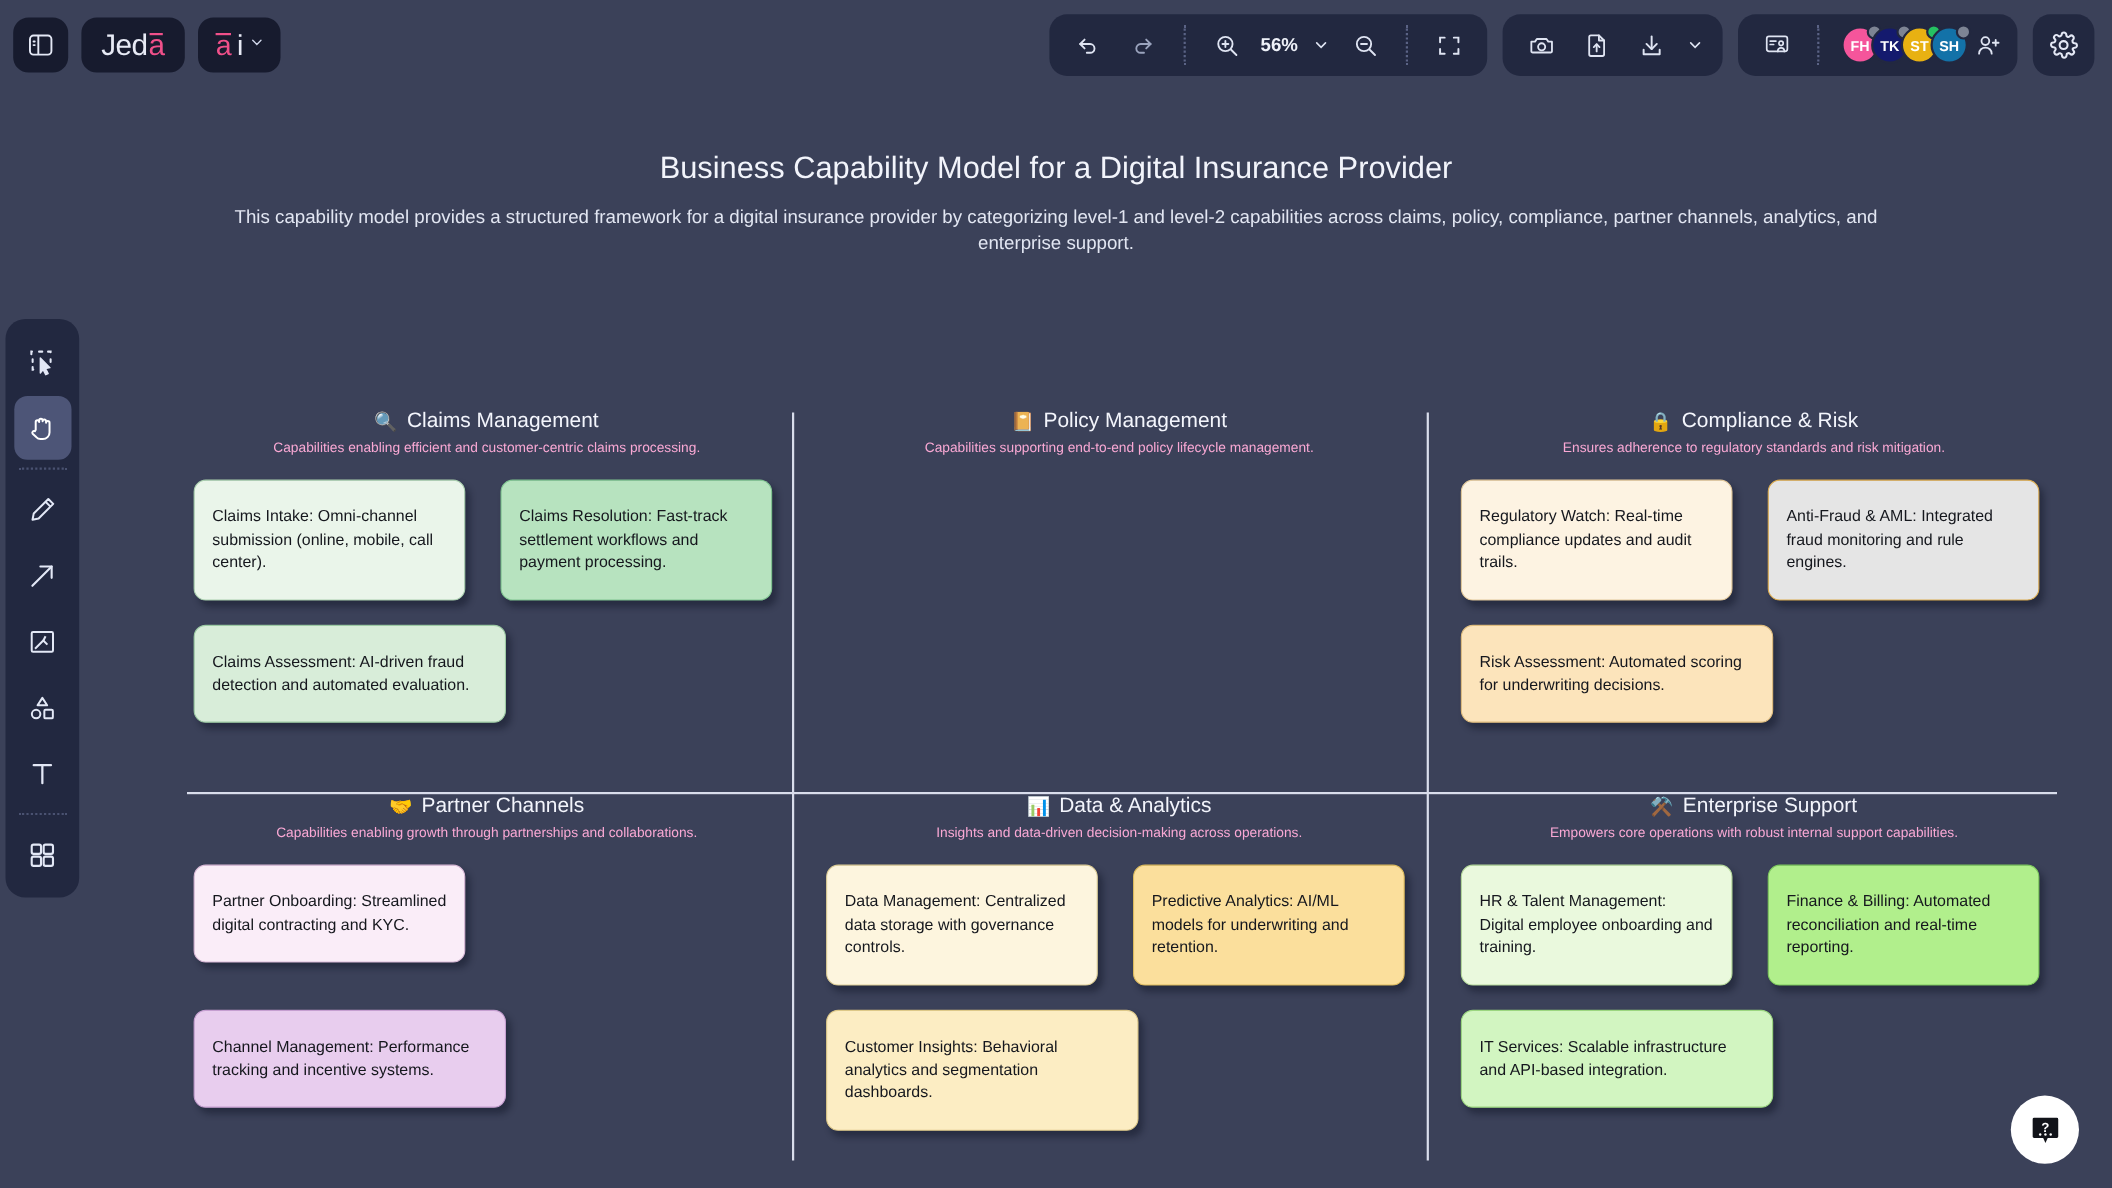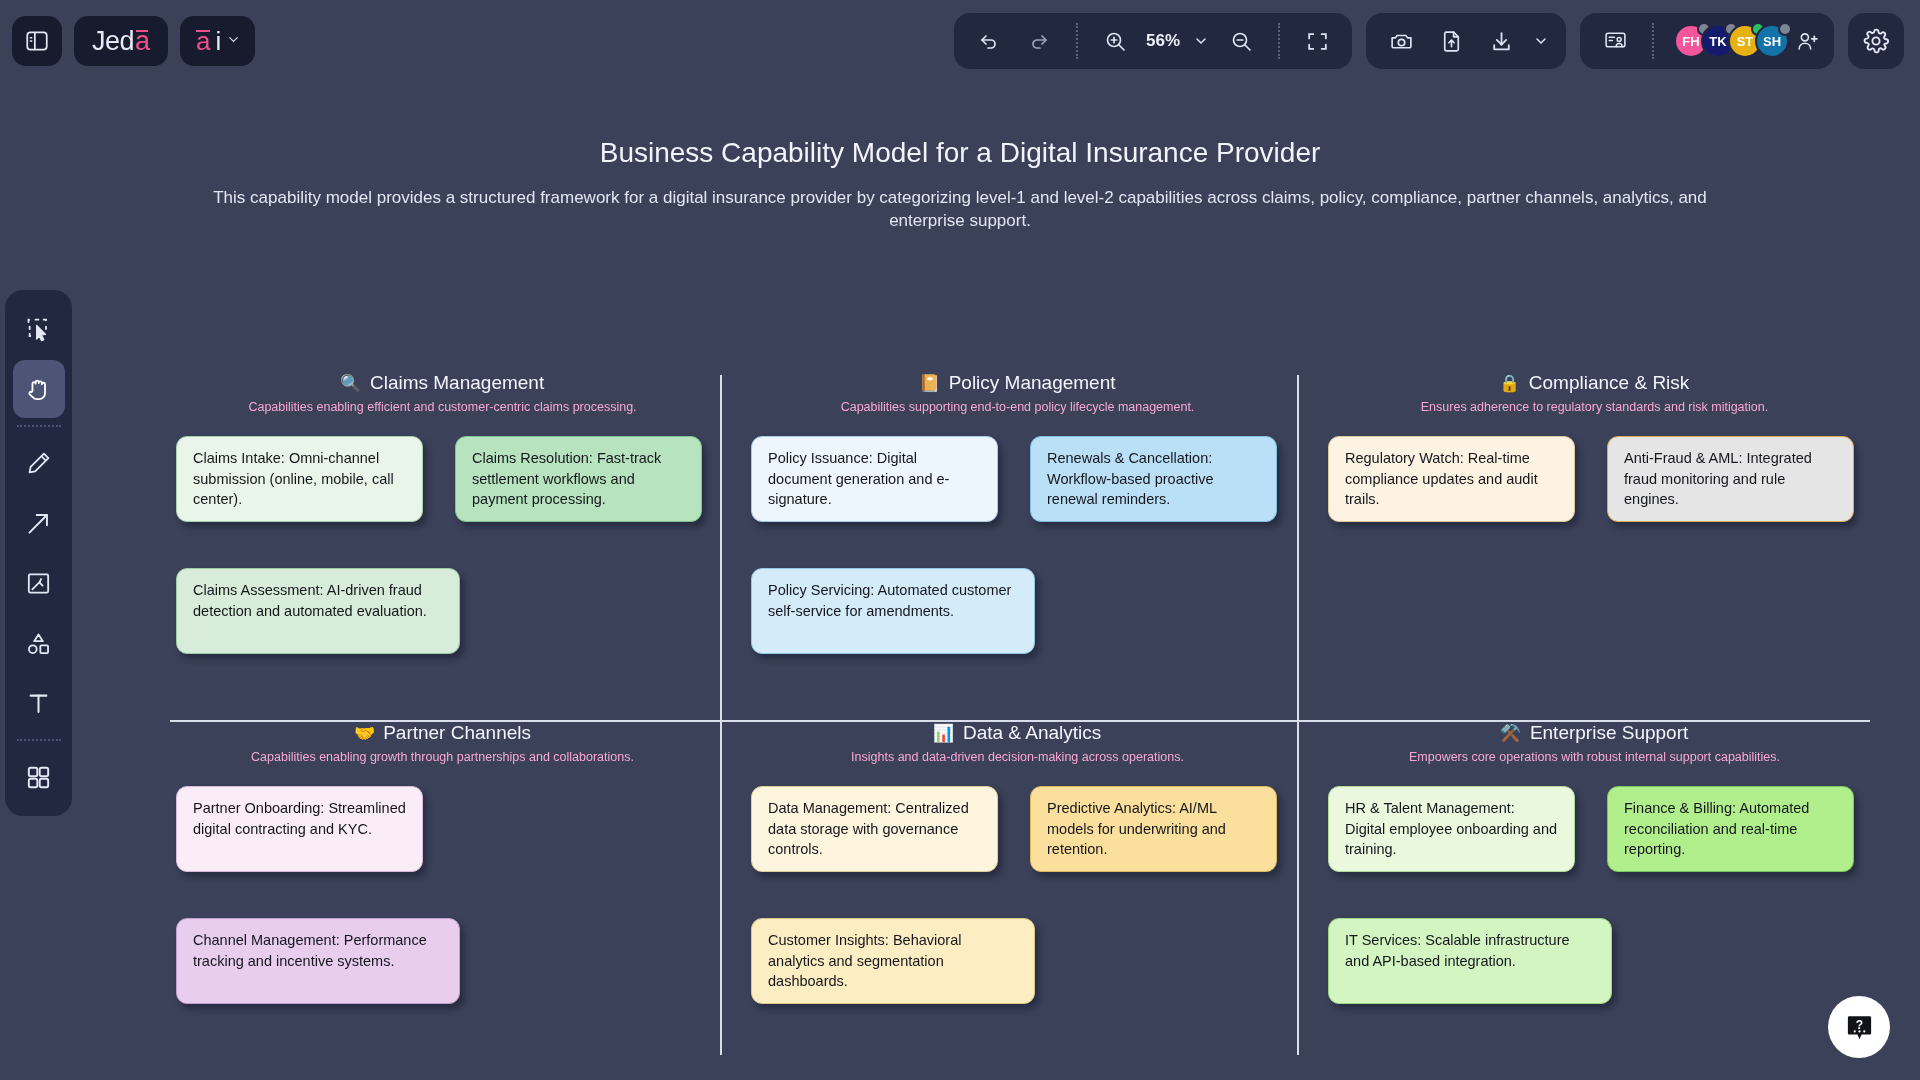--- a/index.html
+++ b/index.html
@@ -110,21 +110,21 @@
   .q-head { text-align: center; }
   .q-title {
     font-size: 19px; color: #f3f5fc; display: inline-flex; align-items: center; gap: 8px;
   }
   .q-emoji { font-size: 17px; }
   .q-desc { font-size: 12.5px; color: #f9a8d4; margin-top: 6px; }
 
   .cards { position: relative; margin-top: 22px; }
   .card {
     position: absolute; border-radius: 11px;
-    padding: 11px 16px; font-size: 14.5px; line-height: 1.42; color: #15171d;
+    padding: 23px 16px; font-size: 14.5px; line-height: 1.42; color: #15171d;
     box-shadow: 4px 5px 6px rgba(10,14,30,0.40);
   }
   .card-r1c1 { left: 6px;   top: 0;   width: 247px; min-height: 86px; }
   .card-r1c2 { left: 285px; top: 0;   width: 247px; min-height: 86px; }
   .card-r2c1 { left: 6px;   top: 132px; width: 284px; min-height: 86px; }
 
   
   .help-btn {
     position: absolute; right: 30px; bottom: 22px;
     width: 62px; height: 62px; border-radius: 50%; background: #fff;
@@ -368,38 +368,34 @@
   </div>
 
   <div class="quad" style="left:745px; top:290px; width:545px;">
     <div class="q-head">
       <div class="q-title">
         <span class="q-emoji">📔</span>
         <span>Policy Management</span>
       </div>
       <div class="q-desc">Capabilities supporting end-to-end policy lifecycle management.</div>
     </div>
-    <div class="cards" style="height:230px">
-      <div class="card card-r1c1" style="background:#eef6fd;border:1.5px solid #a9c9e4">Policy Issuance: Digital document generation and e-signature.</div>
-      <div class="card card-r1c2" style="background:#b9e0f7;border:1.5px solid #82bfe2">Renewals &amp; Cancellation: Workflow-based proactive renewal reminders.</div>
-      <div class="card card-r2c1" style="background:#d4ebfa;border:1.5px solid #94c7e6">Policy Servicing: Automated customer self-service for amendments.</div>
-    </div>
   </div>
 
   <div class="quad" style="left:1322px; top:290px; width:545px;">
     <div class="q-head">
       <div class="q-title">
         <span class="q-emoji">🔒</span>
         <span>Compliance &amp; Risk</span>
       </div>
       <div class="q-desc">Ensures adherence to regulatory standards and risk mitigation.</div>
     </div>
     <div class="cards" style="height:230px">
       <div class="card card-r1c1" style="background:#fdf3e2;border:1.5px solid #e2c89a">Regulatory Watch: Real-time compliance updates and audit trails.</div>
       <div class="card card-r1c2" style="background:#e5e5e5;border:1.5px solid #dbab4e">Anti-Fraud &amp; AML: Integrated fraud monitoring and rule engines.</div>
+      <div class="card card-r2c1" style="background:#fce4bb;border:1.5px solid #dfbc7d">Risk Assessment: Automated scoring for underwriting decisions.</div>
     </div>
   </div>
 
   <div class="quad" style="left:170px; top:640px; width:545px;">
     <div class="q-head">
       <div class="q-title">
         <span class="q-emoji">🤝</span>
         <span>Partner Channels</span>
       </div>
       <div class="q-desc">Capabilities enabling growth through partnerships and collaborations.</div>

